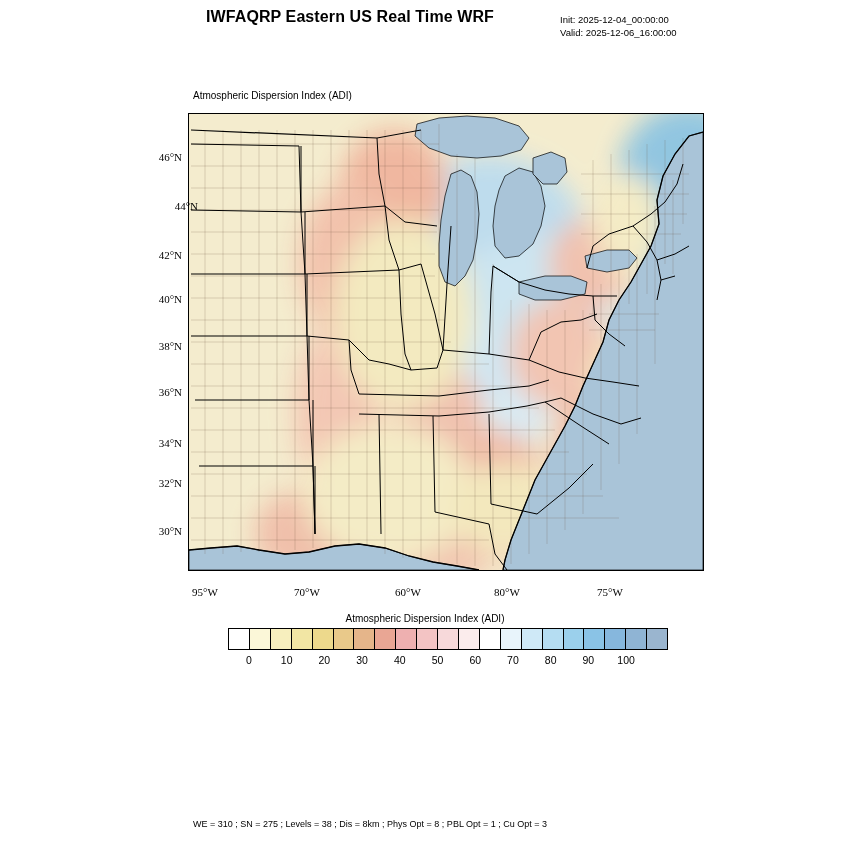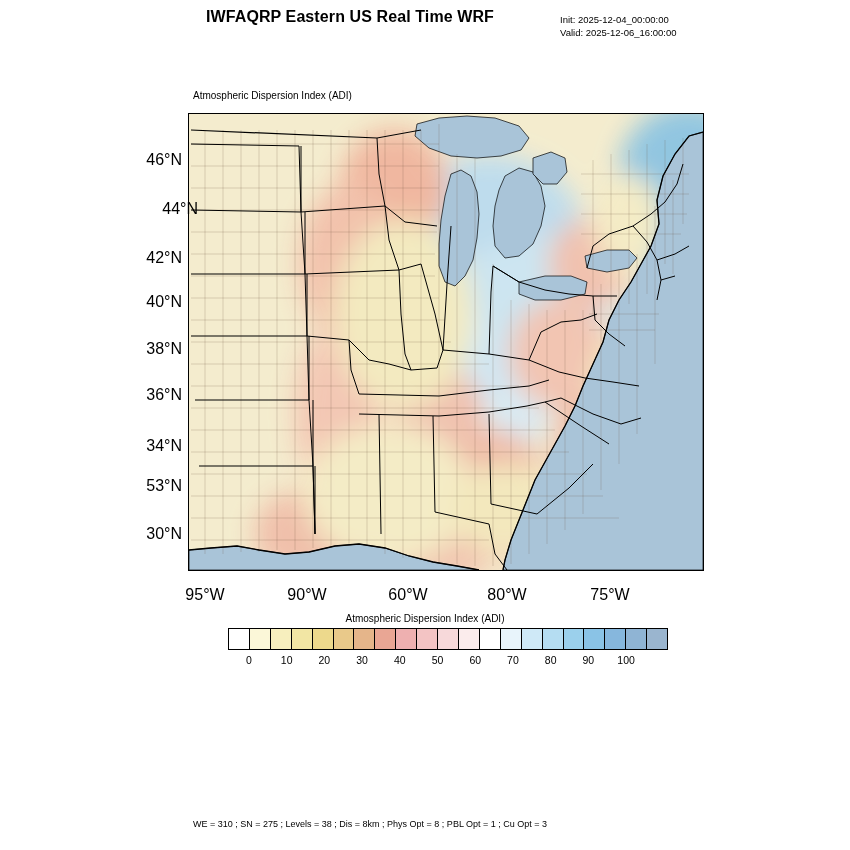--- a/index.html
+++ b/index.html
@@ -60,22 +60,23 @@
     background: #f6efd2;
   }
   .map-canvas {
     position: absolute;
     left: 0; top: 0;
     width: 514px;
     height: 456px;
   }
   .axis-label {
     position: absolute;
-    font-size: 16px;
-    white-space: nowrap;
+    font-size: 11px;
+    white-space: nowrap;
+    font-family: Liberation Serif, serif;
   }
   .ytick {
     text-align: right;
     width: 42px;
   }
   .xtick {
     text-align: center;
     width: 60px;
   }
 
@@ -318,25 +319,25 @@
     </svg>
   </div>
 
   <div class="axis-label ytick" style="left:140px; top:151px;">46°N</div>
   <div class="axis-label ytick" style="left:156px; top:200px;">44°N</div>
   <div class="axis-label ytick" style="left:140px; top:249px;">42°N</div>
   <div class="axis-label ytick" style="left:140px; top:293px;">40°N</div>
   <div class="axis-label ytick" style="left:140px; top:340px;">38°N</div>
   <div class="axis-label ytick" style="left:140px; top:386px;">36°N</div>
   <div class="axis-label ytick" style="left:140px; top:437px;">34°N</div>
-  <div class="axis-label ytick" style="left:140px; top:477px;">53°N</div>
+  <div class="axis-label ytick" style="left:140px; top:477px;">32°N</div>
   <div class="axis-label ytick" style="left:140px; top:525px;">30°N</div>
 
   <div class="axis-label xtick" style="left:175px; top:586px;">95°W</div>
-  <div class="axis-label xtick" style="left:277px; top:586px;">90°W</div>
+  <div class="axis-label xtick" style="left:277px; top:586px;">70°W</div>
   <div class="axis-label xtick" style="left:378px; top:586px;">60°W</div>
   <div class="axis-label xtick" style="left:477px; top:586px;">80°W</div>
   <div class="axis-label xtick" style="left:580px; top:586px;">75°W</div>
 
   <div class="cbar-title">Atmospheric Dispersion Index  (ADI)</div>
   <div class="cbar" id="cbar">
       <div class="cell" style="background: rgb(255, 255, 255);"></div>
       <div class="cell" style="background: rgb(251, 247, 216);"></div>
       <div class="cell" style="background: rgb(247, 239, 190);"></div>
       <div class="cell" style="background: rgb(242, 230, 164);"></div>

